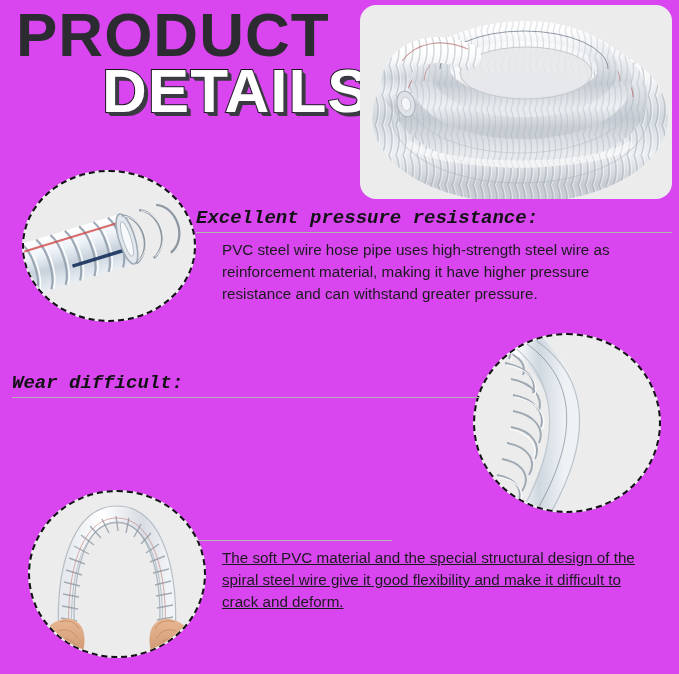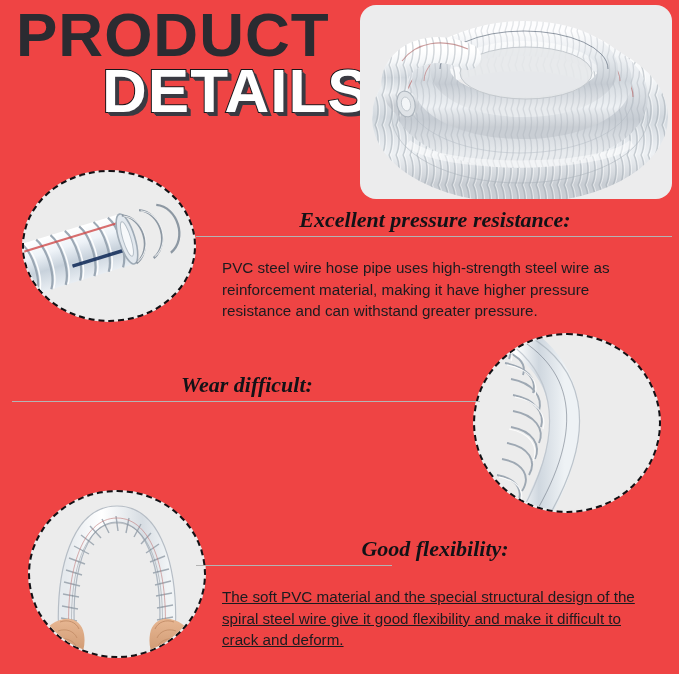--- a/index.html
+++ b/index.html
@@ -8,21 +8,21 @@
     background: #ffffff;
   }
   body {
     font-family: "Liberation Sans", sans-serif;
     -webkit-font-smoothing: antialiased;
   }
   #page {
     position: relative;
     width: 679px;
     height: 674px;
-    background: #ef4444;
+    background: #d946ef;
     overflow: hidden;
   }
 
   
   #title-block {
     position: absolute;
     left: 16px;
     top: 4px;
     width: 340px;
     height: 136px;
@@ -80,39 +80,38 @@
   }
   .inset svg { display: block; }
 
   #inset-pressure   { left: 22px;  top: 170px; width: 174px; height: 152px; }
   #inset-wear       { left: 473px; top: 333px; width: 188px; height: 180px; }
   #inset-flex       { left: 28px;  top: 490px; width: 178px; height: 168px; }
 
   
   .feature { position: absolute; }
   .feature-heading {
-    font-size: 22px;
+    font-size: 19px;
     font-style: italic;
     font-weight: bold;
     color: #121216;
     line-height: 1.12;
     white-space: nowrap;
-    font-family: Liberation Serif, serif;
-    text-align: center;
+    font-family: Liberation Mono, monospace;
   }
   .feature-rule {
     height: 1px;
     background: #b4b4b4;
     margin-top: 3px;
   }
   .feature-body {
     font-size: 15.2px;
     color: #1b1b1f;
     line-height: 1.44;
-    margin-top: 20px;
+    margin-top: 6px;
     font-family: "Liberation Sans", sans-serif;
   }
 
   #feature-pressure { left: 196px; top: 208px; width: 478px; }
   #feature-pressure .feature-rule { width: 476px; }
   #feature-pressure .feature-body { padding-left: 26px; width: 450px; box-sizing: border-box; }
 
   #feature-wear { left: 12px; top: 373px; width: 470px; }
   #feature-wear .feature-rule { width: 468px; }
   #feature-wear .feature-body { padding-left: 14px; width: 452px; box-sizing: border-box; }
@@ -354,18 +353,17 @@
     <div class="feature-rule"></div>
     <div class="feature-body">PVC steel wire hose pipe uses high-strength steel wire as reinforcement material, making it have higher pressure resistance and can withstand greater pressure.</div>
   </div>
 
   <div id="feature-wear" class="feature">
     <div class="feature-heading">Wear difficult:</div>
     <div class="feature-rule"></div>
   </div>
 
   <div id="feature-flex" class="feature">
-    <div class="feature-heading">Good flexibility:</div>
     <div class="feature-rule"></div>
     <div class="feature-body">The soft PVC material and the special structural design of the spiral steel wire give it good flexibility and make it difficult to crack and deform.</div>
   </div>
 
 </div>
 
 </body></html>

